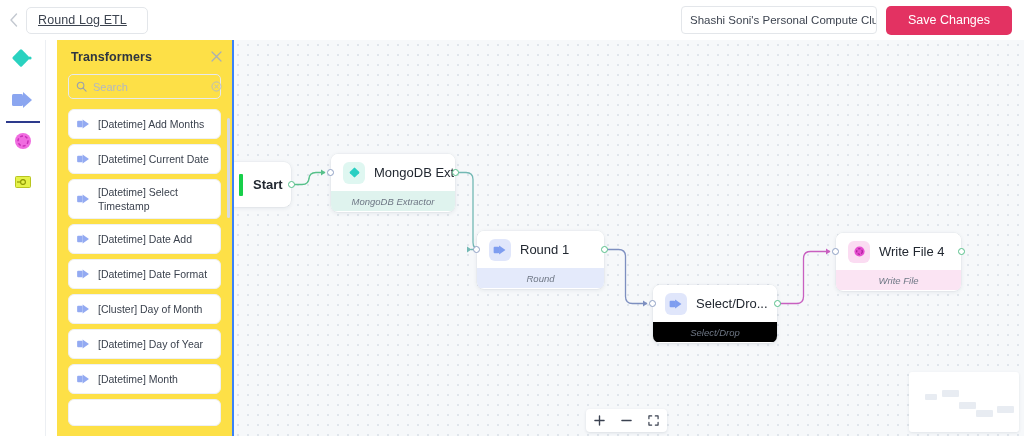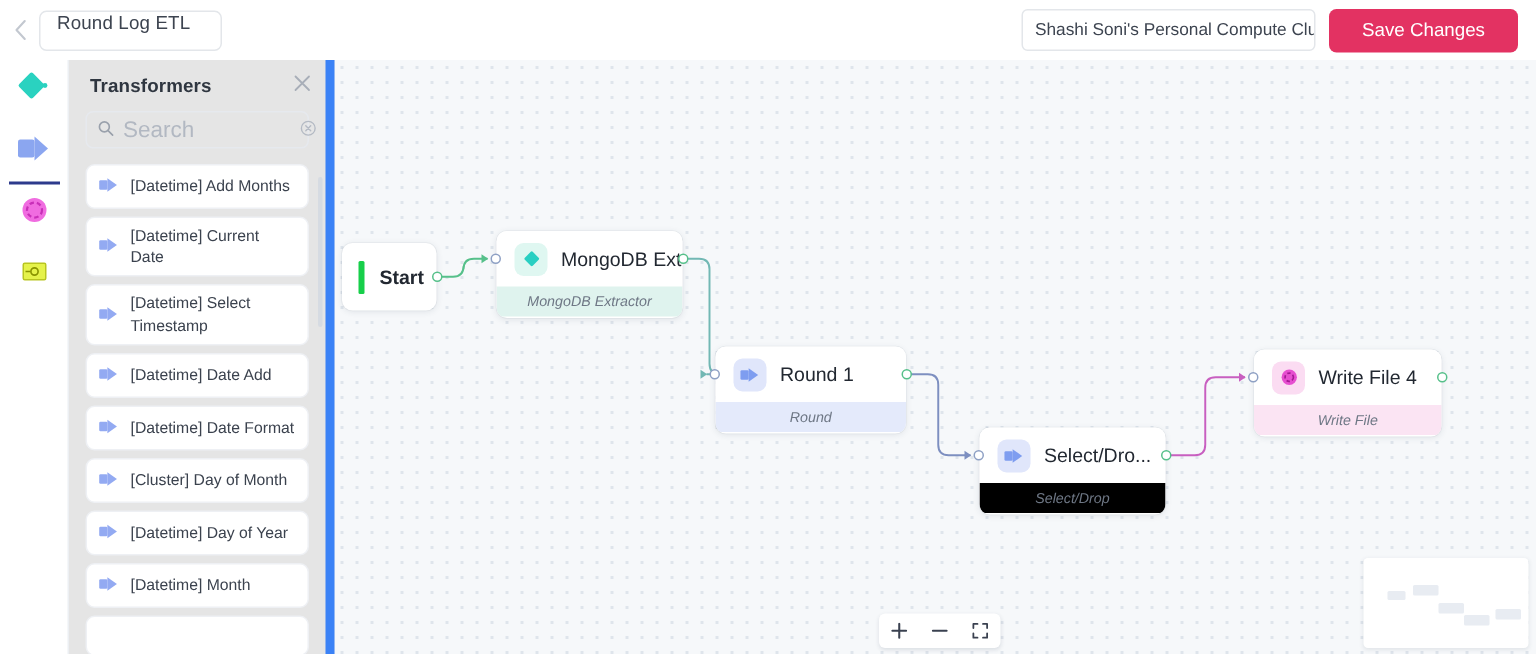--- a/index.html
+++ b/index.html
@@ -23,25 +23,26 @@
     display: flex; align-items: center; justify-content: center;
     cursor: pointer;
   }
   .back-btn svg { display: block; }
   .title-field {
     height: 27px;
     min-width: 122px;
     border: 1px solid #e3e6ea;
     border-radius: 5px;
     background: #fff;
-    display: flex; align-items: flex-start;
+    display: flex; align-items: center;
     padding: 0 11px;
     font-size: 12.5px;
     color: #3d4450;
     letter-spacing: .1px;
+    text-decoration: underline;
   }
   .header-right {
     margin-left: auto;
     display: flex; align-items: center; gap: 0;
     padding-right: 12px;
   }
   .cluster-field {
     height: 28px;
     width: 196px;
     border: 1px solid #e3e6ea;
@@ -82,24 +83,24 @@
     position: relative;
   }
   .rail-item.active::after {
     content: "";
     position: absolute; left: 6px; right: 6px; bottom: -1px;
     height: 2px; background: #2d3a8c;
   }
 
   
   .panel {
-    position: absolute; top: 40px; left: 46px;
+    position: absolute; top: 40px; left: 57px;
     width: 177px; height: 396px;
-    background: #e5e5e5;
-    border-right: 6px solid #3b82f6;
+    background: #fde047;
+    border-right: 2px solid #3b82f6;
     z-index: 30;
     overflow: hidden;
   }
   .panel-head {
     height: 34px;
     display: flex; align-items: center;
     padding: 0 10px 0 14px;
   }
   .panel-title {
     font-size: 12.5px; color: #2f3640; font-weight: bold;
@@ -112,21 +113,21 @@
     margin: 0 11px 10px 11px;
     height: 25px;
     border: 1px solid #e6e9ee;
     border-radius: 5px;
     display: flex; align-items: center;
     padding: 0 7px;
     gap: 6px;
   }
   .search-input {
     border: none; outline: none;
-    font-size: 15px;
+    font-size: 11px;
     font-family: "Liberation Sans", sans-serif;
     color: #4a5260;
     width: 112px;
     background: transparent;
   }
   .search-input::placeholder { color: #b2b8c2; }
   .list {
     height: 327px;
     overflow-y: auto;
     padding: 0 11px 0 11px;

